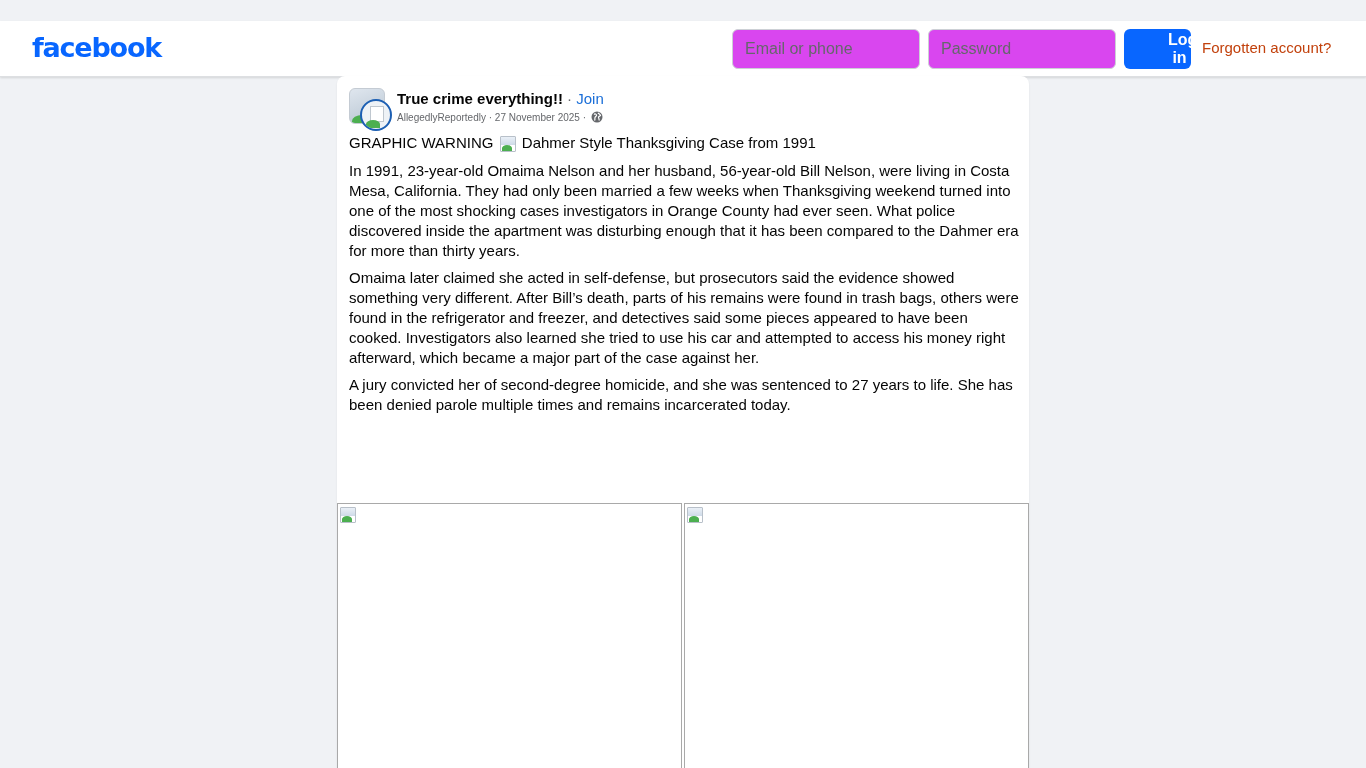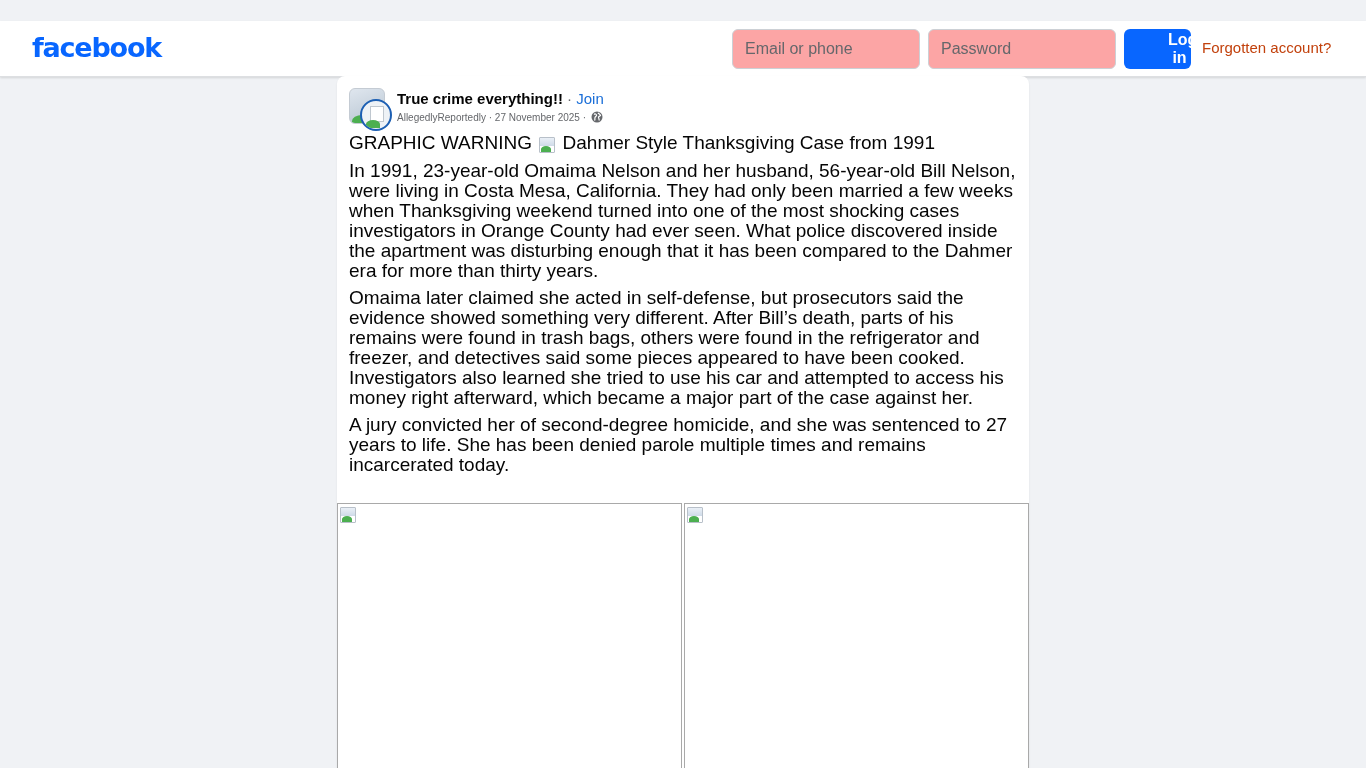--- a/index.html
+++ b/index.html
@@ -19,21 +19,21 @@
     }
     .logo {
       position: absolute; left: 32px; top: 11px;
       font-family: "DejaVu Sans", "Liberation Sans", sans-serif;
       font-weight: bold; font-size: 27px; letter-spacing: -1.2px;
       color: #0866ff;
     }
     .login-input {
       position: absolute; top: 8px; height: 40px; width: 188px;
       border: 1px solid #ccd0d5; border-radius: 6px;
-      background: #fca5a5; padding: 0 12px;
+      background: #d946ef; padding: 0 12px;
       font-family: "Liberation Sans", sans-serif;
       font-size: 16px; color: #1c1e21; outline: none;
     }
     .login-input::placeholder { color: #65676b; }
     .email-input { left: 732px; }
     .password-input { left: 928px; }
     .login-button {
       position: absolute; left: 1124px; top: 8px; width: 67px; height: 40px;
       background: #0866ff; border: none; border-radius: 6px;
       color: #fff; font-weight: bold; font-size: 16px;
@@ -81,21 +81,21 @@
     .join-link { color: #1a6ed8; font-weight: 500; text-decoration: none; }
     .meta-line {
       position: absolute; left: 48px; top: 21px; white-space: nowrap;
       font-size: 10px; line-height: 18px; color: #65676b;
     }
     .globe-icon {
       display: inline-block; vertical-align: -2px; margin-left: 2px;
     }
     .post-body {
       position: absolute; left: 12px; top: 57px; width: 672px;
-      font-size: 19px; line-height: 20px; color: #050505;
+      font-size: 15px; line-height: 20px; color: #050505;
     }
     .post-body p { margin-bottom: 7px; }
     .post-title { margin-bottom: 8px !important; }
     .broken-img {
       display: inline-block; width: 16px; height: 16px; vertical-align: -4px;
       margin: 0 2px; position: relative;
       background: linear-gradient(180deg, #eaf0f7 0%, #cfdbe8 55%, transparent 55%);
       border: 1px solid #b8c0c9; border-radius: 1px;
     }
     .broken-img::after {

